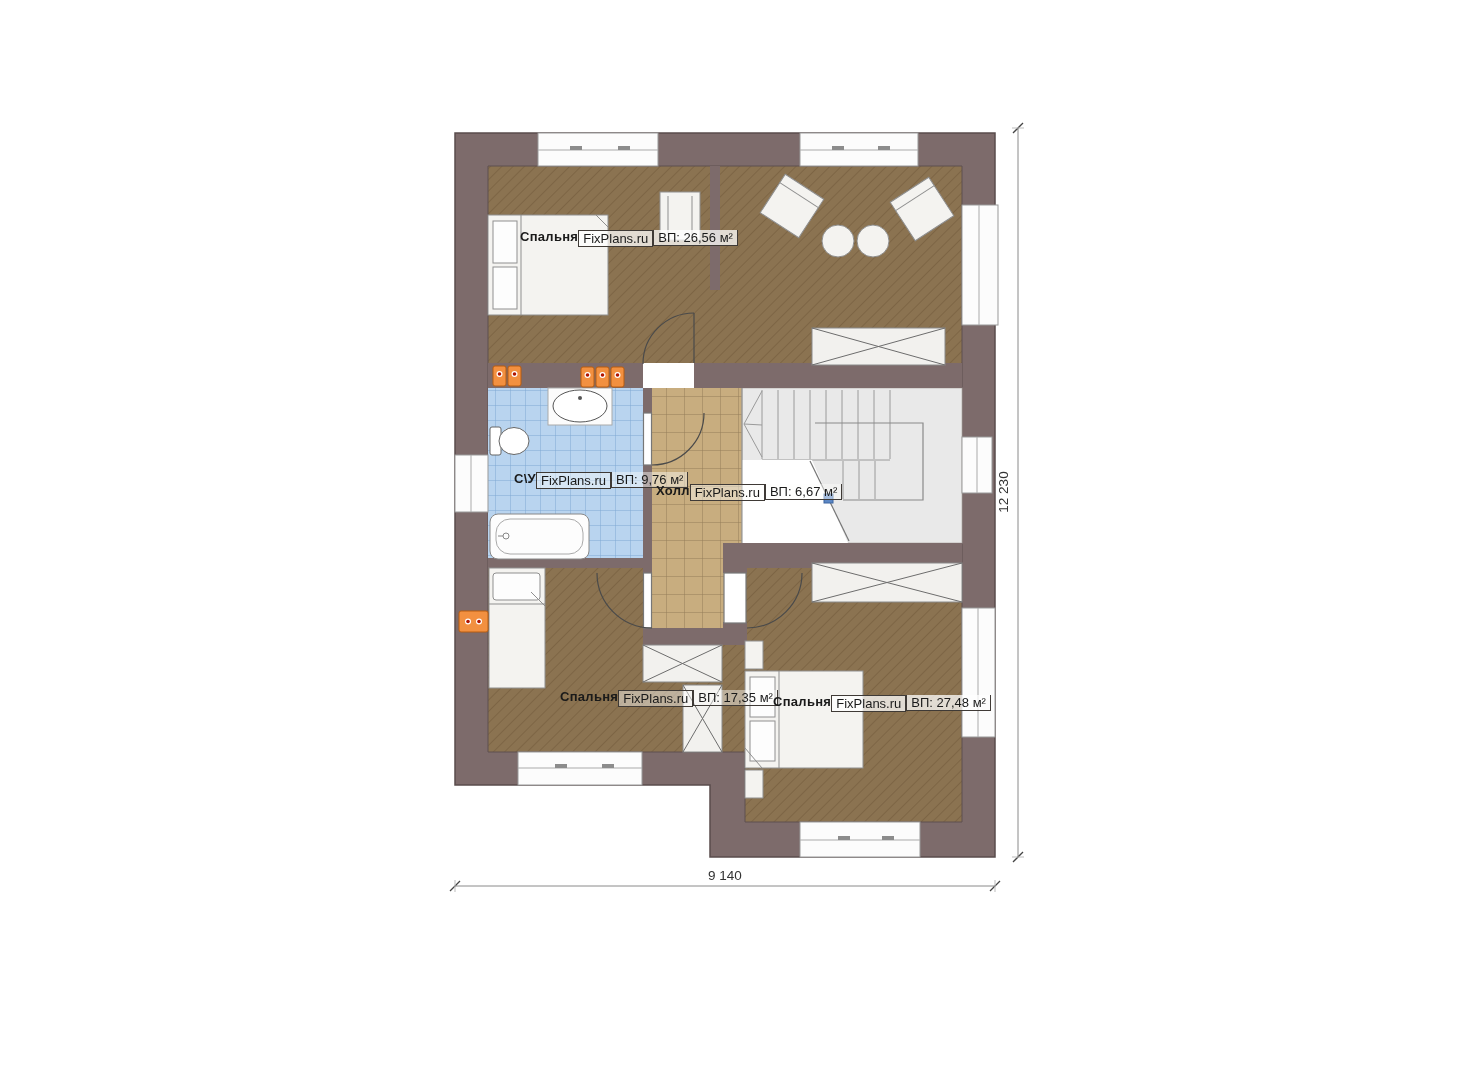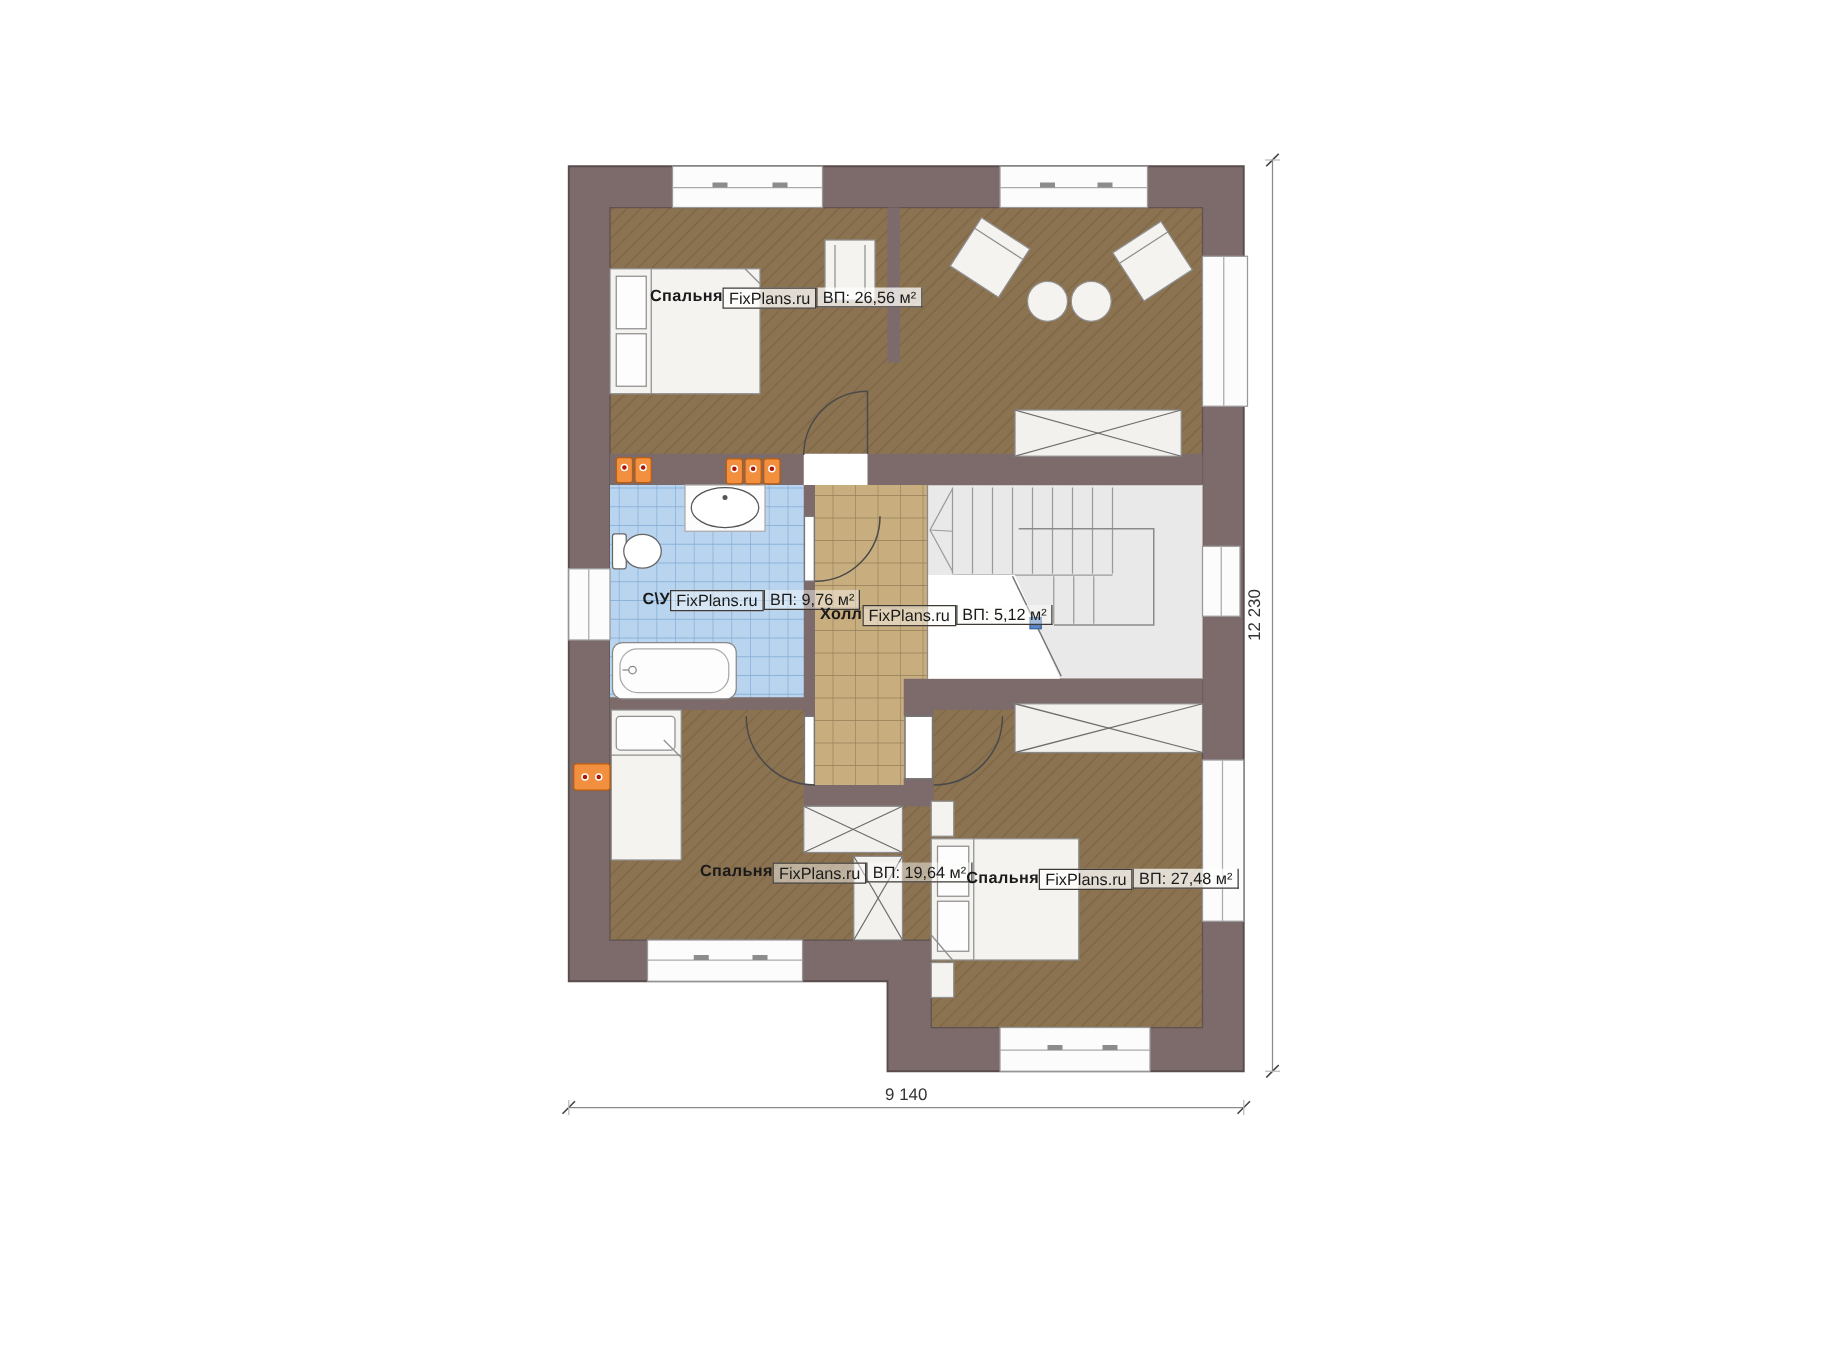--- a/index.html
+++ b/index.html
@@ -259,27 +259,27 @@
 
 <div class="room-label" style="left:514px;top:431px;width:80px;margin-top:40px;">
   <div class="rl-title">С\У</div>
   <div class="rl-brand">FixPlans.ru</div>
   <div class="rl-area">ВП: 9,76 м²</div>
 </div>
 
 <div class="room-label" style="left:656px;top:483px;width:84px;">
   <div class="rl-title">Холл</div>
   <div class="rl-brand">FixPlans.ru</div>
-  <div class="rl-area">ВП: 5,12 м²</div>
+  <div class="rl-area">ВП: 6,67 м²</div>
 </div>
 
 <div class="room-label" style="left:560px;top:689px;width:96px;">
   <div class="rl-title">Спальня</div>
   <div class="rl-brand">FixPlans.ru</div>
-  <div class="rl-area">ВП: 19,64 м²</div>
+  <div class="rl-area">ВП: 17,35 м²</div>
 </div>
 
 <div class="room-label on-white" style="left:773px;top:694px;width:94px;">
   <div class="rl-title">Спальня</div>
   <div class="rl-brand">FixPlans.ru</div>
   <div class="rl-area">ВП: 27,48 м²</div>
 </div>
 
 </div>
 

